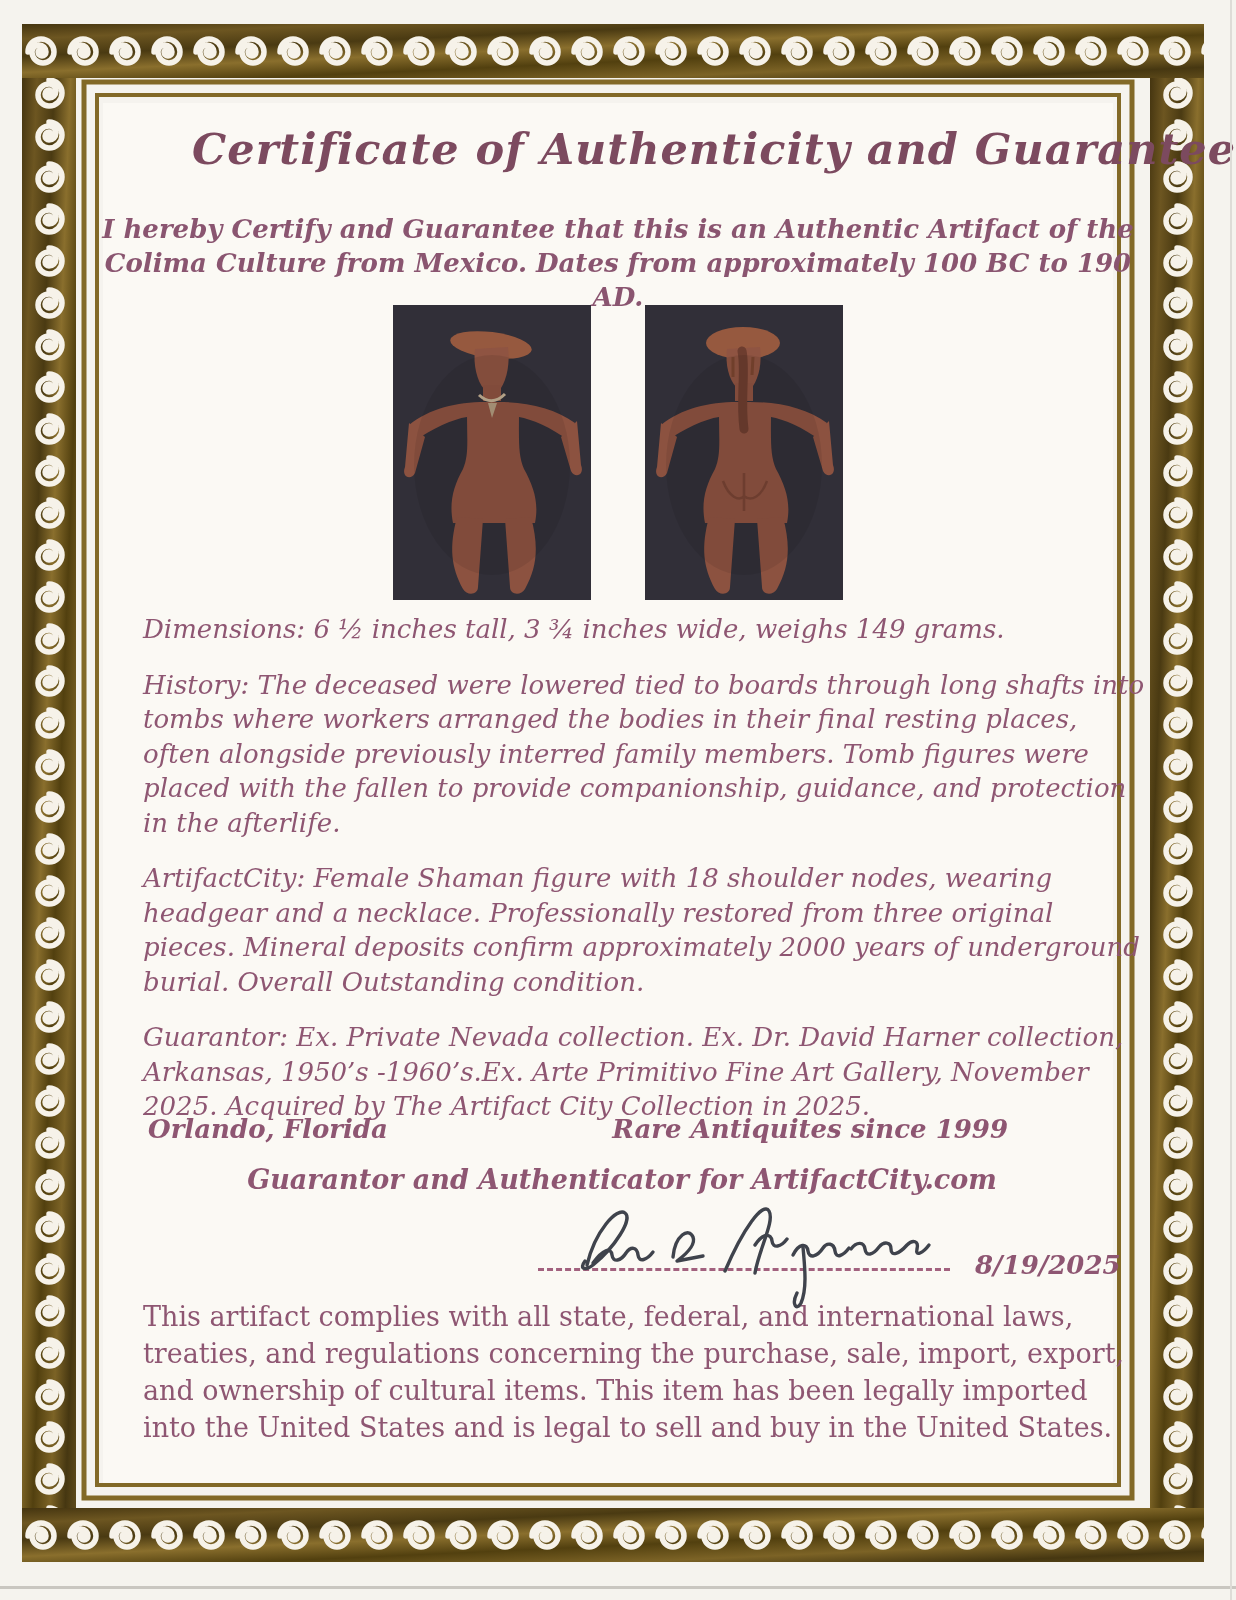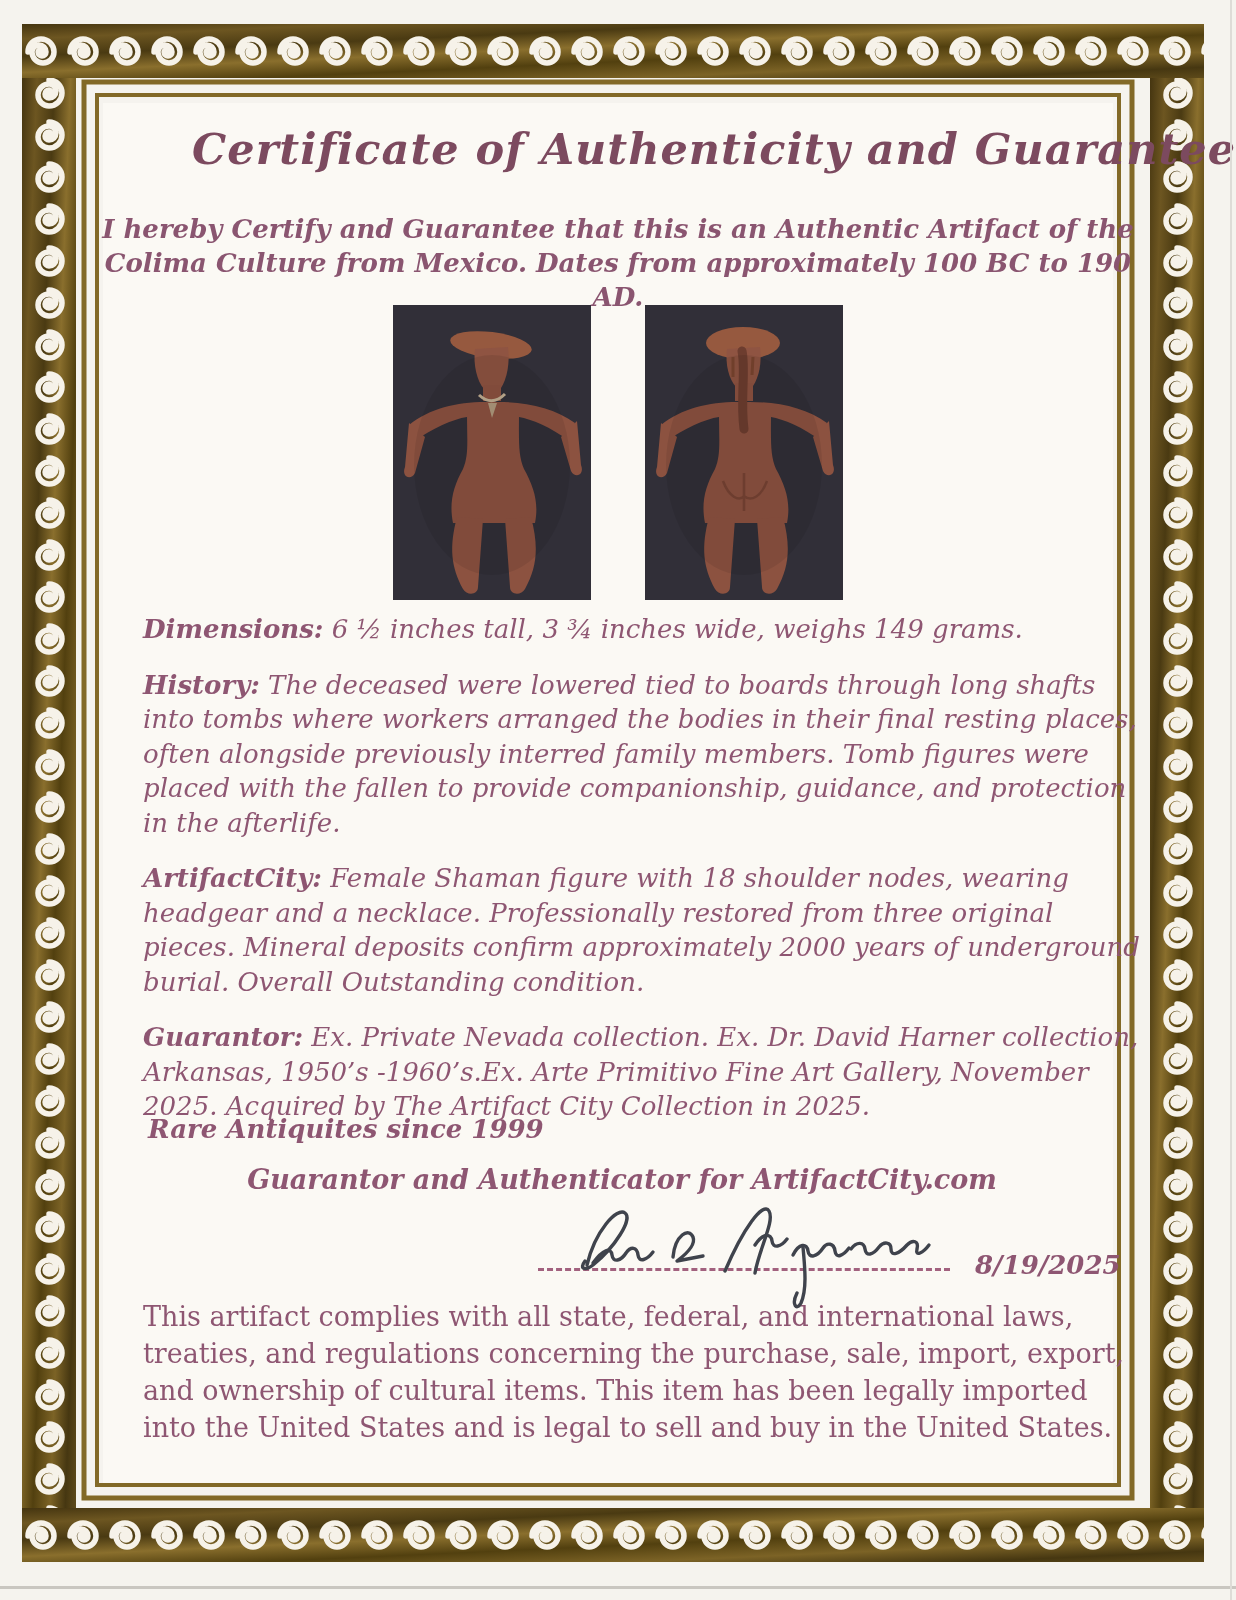--- a/index.html
+++ b/index.html
@@ -23,21 +23,21 @@
   .photos{
     top:305px;left:0;width:100%;
     display:flex;justify-content:center;gap:54px;
   }
   .photo{display:block;}
   .sections{
     top:612px;left:143px;width:1002px;
     font-size:26px;font-style:italic;line-height:34.5px;color:#8e5672;
   }
   .sections p{margin:0 0 21px 0;}
-  .lbl{font-weight:bold;text-align:right;}
+  .lbl{font-weight:normal;text-align:right;}
   .byline{
     top:1114px;left:148px;width:860px;
     display:flex;justify-content:space-between;
     font-size:26px;font-weight:bold;font-style:italic;
   }
   .guarantor{
     top:1164px;left:4px;width:1236px;text-align:center;
     font-size:27px;font-weight:bold;font-style:italic;
   }
   .sig-svg{left:545px;top:1185px;z-index:5;}
@@ -151,20 +151,21 @@
   </div>
 
   <div class="abs layer sections">
     <p><span class="lbl">Dimensions:</span> <span>6 ½ inches tall, 3 ¾ inches wide, weighs 149 grams.</span></p>
     <p><span class="lbl">History:</span> <span>The deceased were lowered tied to boards through long shafts into tombs where workers arranged the bodies in their final resting places, often alongside previously interred family members. Tomb figures were placed with the fallen to provide companionship, guidance, and protection in the afterlife.</span></p>
     <p><span class="lbl">ArtifactCity:</span> <span>Female Shaman figure with 18 shoulder nodes, wearing headgear and a necklace. Professionally restored from three original pieces. Mineral deposits confirm approximately 2000 years of underground burial. Overall Outstanding condition.</span></p>
     <p><span class="lbl">Guarantor:</span> <span>Ex. Private Nevada collection. Ex. Dr. David Harner collection, Arkansas, 1950’s -1960’s.Ex. Arte Primitivo Fine Art Gallery, November 2025. Acquired by The Artifact City Collection in 2025.</span></p>
   </div>
 
   <div class="abs layer byline">
+    <span>Orlando, Florida</span>
     <span>Rare Antiquites since 1999</span>
   </div>
 
   <div class="abs layer guarantor">Guarantor and Authenticator for ArtifactCity.com</div>
 
   <svg class="abs sig-svg" width="420" height="125" viewBox="0 0 420 125" aria-label="Tom L Chapman">
     <g fill="none" stroke="#3f434c" stroke-width="3.4" stroke-linecap="round" stroke-linejoin="round">
       <path d="M42 80 C50 46 72 22 80 28 C88 34 70 62 48 80 C40 86 34 84 40 76"></path>
       <path d="M48 78 C58 64 66 62 67 70 C68 78 76 76 81 68 C86 61 92 62 93 70 C94 78 102 75 108 67"></path>
       <path d="M128 72 C130 50 144 42 148 52 C151 60 140 70 132 76 L158 71"></path>

